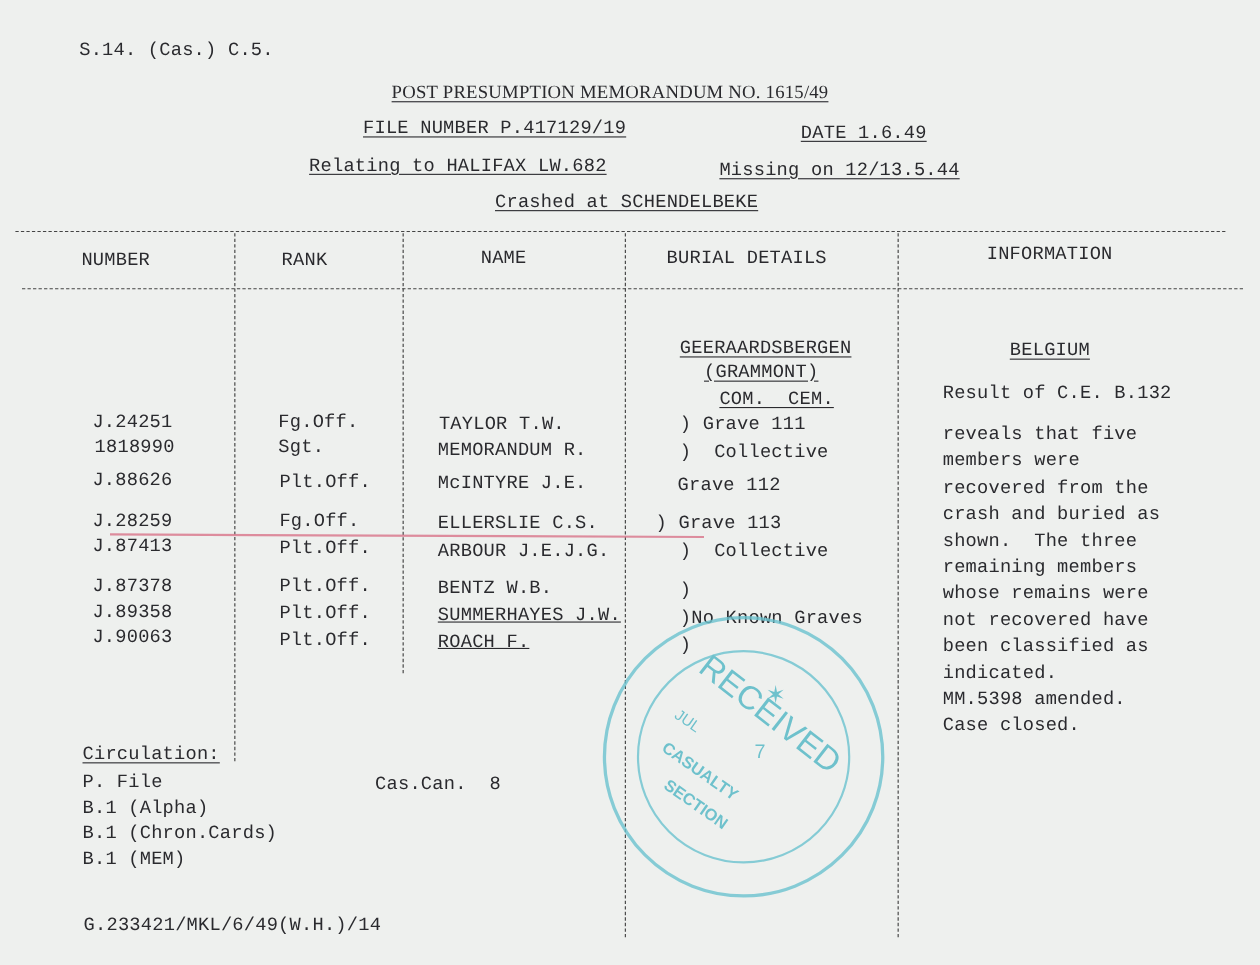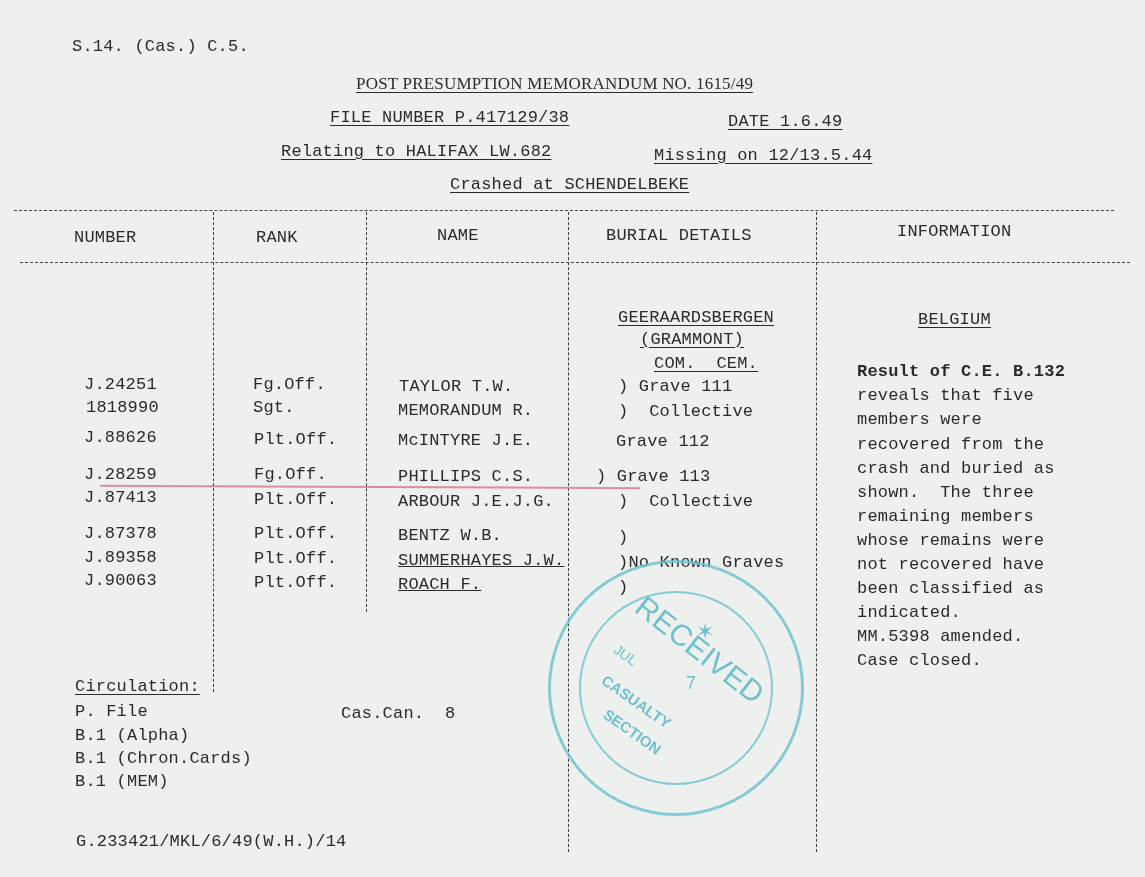--- a/index.html
+++ b/index.html
@@ -13,21 +13,21 @@
   .stamp{position:absolute;left:548px;top:560px;width:250px;height:250px;border-radius:50%;
          border:3px solid #6cc3cf;opacity:.8;}
   .stamp .inner{position:absolute;left:28px;top:28px;width:190px;height:190px;border-radius:50%;border:2px solid #6cc3cf;}
   .st{position:absolute;color:#4fb6c4;font-family:"Liberation Sans",sans-serif;white-space:pre;}
 </style>
 </head>
 <body>
 
 <div class="t" style="left:72px;top:37px;">S.14. (Cas.) C.5.</div>
 <div class="t u" style="left:356px;top:74px;font-family:Liberation Serif, serif;">POST PRESUMPTION MEMORANDUM NO. 1615/49</div>
-<div class="t u" style="left:330px;top:108px;">FILE NUMBER P.417129/38</div>
+<div class="t u" style="left:330px;top:108px;">FILE NUMBER P.417129/19</div>
 <div class="t u" style="left:728px;top:112px;">DATE 1.6.49</div>
 <div class="t u" style="left:281px;top:142px;">Relating to HALIFAX LW.682</div>
 <div class="t u" style="left:654px;top:146px;">Missing on 12/13.5.44</div>
 <div class="t u" style="left:450px;top:175px;">Crashed at SCHENDELBEKE</div>
 
 <div class="hline" style="left:14px;top:210px;width:1100px;"></div>
 <div class="hline" style="left:20px;top:262px;width:1110px;border-top-width:1px;"></div>
 <div class="vline" style="left:213px;top:212px;height:480px;"></div>
 <div class="vline" style="left:366px;top:212px;height:400px;"></div>
 <div class="vline" style="left:568px;top:212px;height:640px;"></div>
@@ -50,21 +50,21 @@
   <div class="t" style="left:398px;top:401px;">MEMORANDUM R.</div>
 </div>
 <div>
   <div class="t" style="left:84px;top:428px;">J.88626</div>
   <div class="t" style="left:254px;top:430px;">Plt.Off.</div>
   <div class="t" style="left:398px;top:431px;">McINTYRE J.E.</div>
 </div>
 <div>
   <div class="t" style="left:84px;top:465px;">J.28259</div>
   <div class="t" style="left:254px;top:465px;">Fg.Off.</div>
-  <div class="t" style="left:398px;top:467px;">PHILLIPS C.S.</div>
+  <div class="t" style="left:398px;top:467px;">ELLERSLIE C.S.</div>
 </div>
 <div>
   <div class="t" style="left:84px;top:488px;">J.87413</div>
   <div class="t" style="left:254px;top:490px;">Plt.Off.</div>
   <div class="t" style="left:398px;top:492px;">ARBOUR J.E.J.G.</div>
 </div>
 <div>
   <div class="t" style="left:84px;top:524px;">J.87378</div>
   <div class="t" style="left:254px;top:524px;">Plt.Off.</div>
   <div class="t" style="left:398px;top:526px;">BENTZ W.B.</div>
@@ -89,21 +89,21 @@
 <div class="t" style="left:618px;top:402px;">)  Collective</div>
 <div class="t" style="left:616px;top:432px;">Grave 112</div>
 <div class="t" style="left:596px;top:467px;">) Grave 113</div>
 <div class="t" style="left:618px;top:492px;">)  Collective</div>
 <div class="t" style="left:618px;top:528px;">)</div>
 <div class="t" style="left:618px;top:553px;">)No Known Graves</div>
 <div class="t" style="left:618px;top:578px;">)</div>
 
 <div class="t u" style="left:918px;top:310px;">BELGIUM</div>
 <div>
-  <div class="t" style="left:857px;top:362px;font-weight:bold;">Result of C.E. B.132</div>
+  <div class="t" style="left:857px;top:349px;">Result of C.E. B.132</div>
   <div class="t" style="left:857px;top:386px;">reveals that five</div>
   <div class="t" style="left:857px;top:410px;">members were</div>
   <div class="t" style="left:857px;top:435px;">recovered from the</div>
   <div class="t" style="left:857px;top:459px;">crash and buried as</div>
   <div class="t" style="left:857px;top:483px;">shown.  The three</div>
   <div class="t" style="left:857px;top:507px;">remaining members</div>
   <div class="t" style="left:857px;top:531px;">whose remains were</div>
   <div class="t" style="left:857px;top:555px;">not recovered have</div>
   <div class="t" style="left:857px;top:579px;">been classified as</div>
   <div class="t" style="left:857px;top:603px;">indicated.</div>

